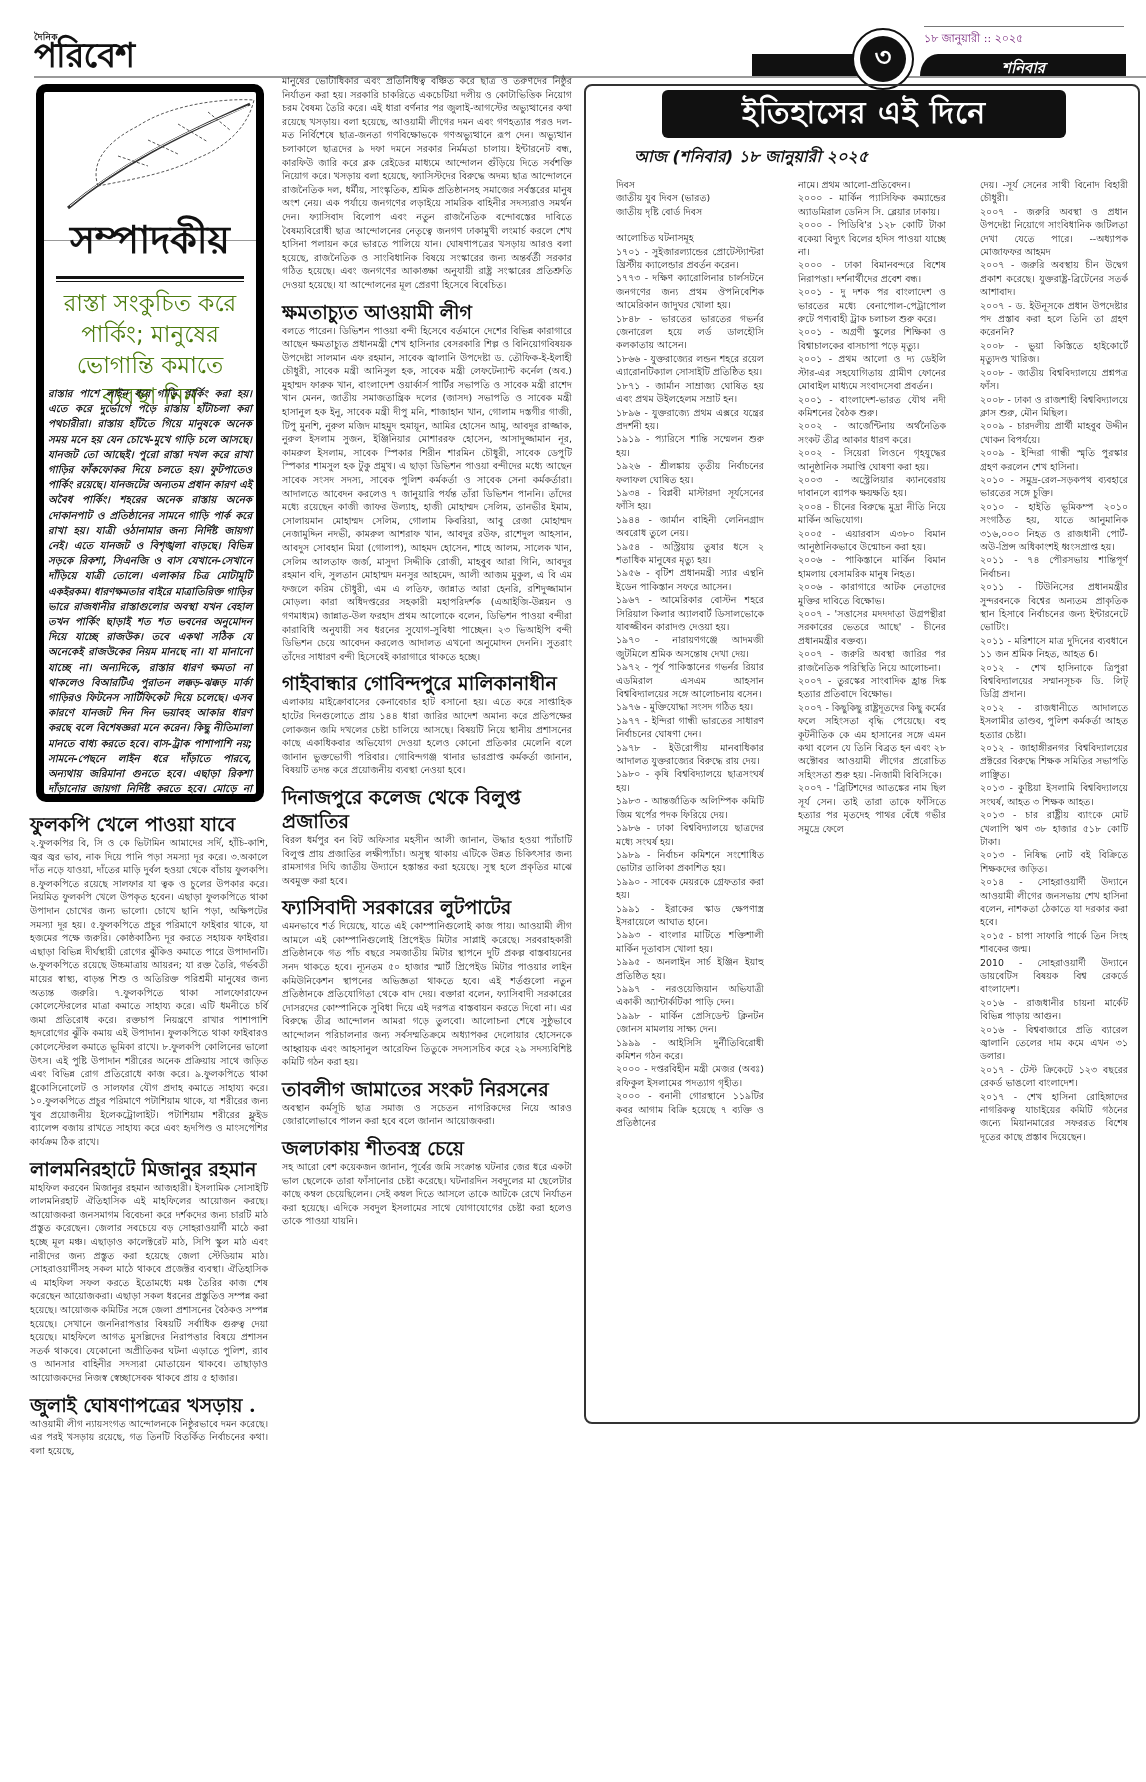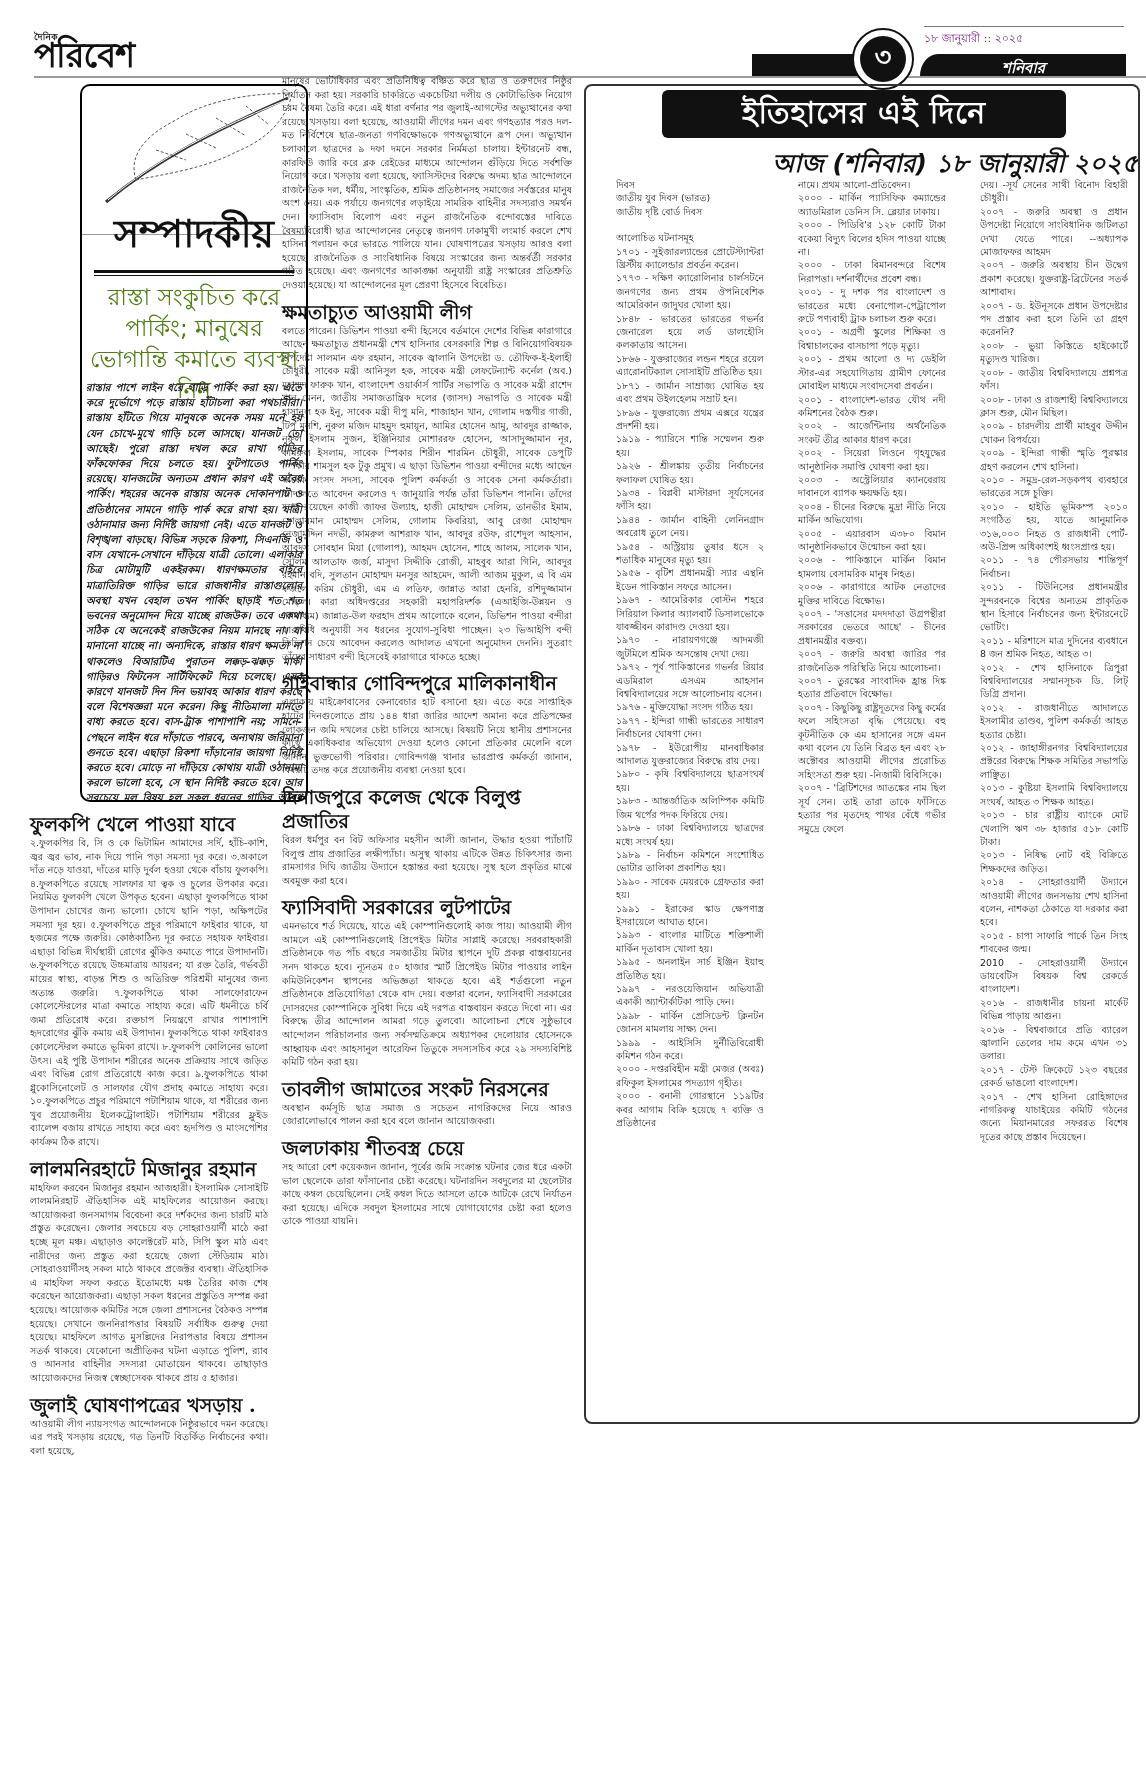--- a/index.html
+++ b/index.html
@@ -15,41 +15,41 @@
   .page-num-block { position: absolute; left: 752px; top: 28px; width: 394px; height: 48px; }
   .black-bar { position: absolute; left: 0; top: 26px; width: 110px; height: 22px; background: #111; }
   .black-bar-right { position: absolute; left: 168px; top: 26px; width: 206px; height: 22px; background: #111; border-top-left-radius: 18px 22px; }
   .page-circle { position: absolute; left: 100px; top: 0; width: 62px; height: 62px; border-radius: 50%; background: #fff; border: 2px solid #111; display: flex; align-items: center; justify-content: center; }
   .page-circle-inner { width: 46px; height: 46px; border-radius: 50%; background: #111; color: #fff; display: flex; align-items: center; justify-content: center; font-family: "DejaVu Serif", serif; font-weight: bold; font-size: 26px; }
   .date-line { position: absolute; left: 172px; top: 2px; font-size: 11px; color: #701a75; white-space: nowrap; }
   .date-rule { position: absolute; left: 172px; top: -2px; width: 200px; height: 1px; background: #777; }
   .day-label { position: absolute; left: 250px; top: 28px; color: #fff; font-size: 15px; font-style: italic; font-weight: bold; }
 
   
-  .editorial { position: absolute; left: 36px; top: 84px; width: 228px; height: 718px; border: 2px solid #000000; border-radius: 10px; padding: 6px 6px 6px 6px; overflow: hidden; margin-left: 44px; }
+  .editorial { position: absolute; left: 36px; top: 84px; width: 228px; height: 718px; border: 8px solid #000000; border-radius: 10px; padding: 6px 6px 6px 6px; overflow: hidden; }
   .quill { position: absolute; left: 14px; top: 4px; width: 200px; height: 120px; }
   .edit-word-rule { position: absolute; left: -2px; right: -2px; top: 148px; height: 1px; background: #999; }
   .edit-word { position: absolute; left: 6px; right: 6px; top: 120px; text-align: center; font-family: "DejaVu Serif", serif; font-weight: bold; font-size: 38px; line-height: 56px; color: #111; background: transparent; }
   .edit-double-rule { position: absolute; left: 12px; right: 12px; top: 184px; height: 6px; border-top: 3px solid #111; border-bottom: 1px solid #111; }
   .edit-headline { position: absolute; left: 4px; right: 4px; top: 196px; text-align: center; font-size: 23px; line-height: 31px; color: #4d7c0f; }
   .edit-body { position: absolute; left: 4px; right: 4px; top: 294px; font-size: 10.2px; line-height: 15.2px; font-style: italic; font-weight: bold; text-align: justify; color: #111; }
 
   
   .body-text { font-size: 9.4px; line-height: 13.6px; text-align: justify; color: #222; }
   .headline { font-size: 19px; line-height: 24px; color: #111; font-weight: bold; font-family: "DejaVu Serif", serif; }
   .col-left { position: absolute; left: 30px; top: 812px; width: 238px; }
   .col-mid  { position: absolute; left: 282px; top: 74px; width: 290px; }
   .article { margin-bottom: 8px; }
   .article p { margin-bottom: 0; }
 
   
   .history { position: absolute; left: 584px; top: 84px; width: 556px; height: 1340px; border: 2px solid #333; border-radius: 8px; overflow: hidden; }
   .hist-title-wrap { position: absolute; left: 76px; top: 4px; width: 404px; height: 48px; background: #111; border-radius: 6px; display: flex; align-items: center; justify-content: center; }
   .hist-title { color: #fff; font-size: 30px; font-weight: bold; letter-spacing: 1px; }
-  .hist-date { position: absolute; left: 0; right: 0; top: 58px; text-align: right; font-size: 25px; font-style: italic; font-weight: bold; color: #111; }
+  .hist-date { position: absolute; left: 0; right: 0; top: 58px; text-align: left; font-size: 16px; font-style: italic; font-weight: bold; color: #111; padding-left: 48px; }
   .hist-cols { position: absolute; left: 10px; right: 10px; top: 92px; bottom: 10px; display: flex; gap: 14px; }
   .hist-col { flex: 1; overflow: hidden; font-size: 9.4px; line-height: 13.4px; color: #222; margin-left: 20px; }
   .hist-col .entry { text-align: justify; }
   .hist-col .gap { height: 13px; }
 </style>
 </head>
 <body>
 
 <div class="masthead">
   <div class="logo">
@@ -201,21 +201,21 @@
         <div class="entry">২০০৭ - ড. ইউনূসকে প্রধান উপদেষ্টার পদ প্রস্তাব করা হলে তিনি তা গ্রহণ করেননি?</div>
         <div class="entry">২০০৮ - ভুয়া কিস্তিতে হাইকোর্টে মৃত্যুদণ্ড খারিজ।</div>
         <div class="entry">২০০৮ - জাতীয় বিশ্ববিদ্যালয়ে প্রশ্নপত্র ফাঁস।</div>
         <div class="entry">২০০৮ - ঢাকা ও রাজশাহী বিশ্ববিদ্যালয়ে ক্লাস শুরু, মৌন মিছিল।</div>
         <div class="entry">২০০৯ - চারদলীয় প্রার্থী মাহবুব উদ্দীন খোকন বিপর্যয়ে।</div>
         <div class="entry">২০০৯ - ইন্দিরা গান্ধী স্মৃতি পুরস্কার গ্রহণ করলেন শেখ হাসিনা।</div>
         <div class="entry">২০১০ - সমুদ্র-রেল-সড়কপথ ব্যবহারে ভারতের সঙ্গে চুক্তি।</div>
         <div class="entry">২০১০ - হাইতি ভূমিকম্প ২০১০ সংগঠিত হয়, যাতে আনুমানিক ৩১৬,০০০ নিহত ও রাজধানী পোর্ট-অউ-প্রিন্স অধিকাংশই ধ্বংসপ্রাপ্ত হয়।</div>
         <div class="entry">২০১১ - ৭৪ পৌরসভায় শান্তিপূর্ণ নির্বাচন।</div>
         <div class="entry">২০১১ - টিউনিসের প্রধানমন্ত্রীর সুন্দরবনকে বিশ্বের অন্যতম প্রাকৃতিক স্থান হিসাবে নির্বাচনের জন্য ইন্টারনেটে ভোটিং।</div>
-        <div class="entry">২০১১ - মরিশাসে মাত্র দুদিনের ব্যবধানে 8 জন শ্রমিক নিহত, আহত ৩।</div>
+        <div class="entry">২০১১ - মরিশাসে মাত্র দুদিনের ব্যবধানে ১১ জন শ্রমিক নিহত, আহত 6।</div>
         <div class="entry">২০১২ - শেখ হাসিনাকে ত্রিপুরা বিশ্ববিদ্যালয়ের সম্মানসূচক ডি. লিট্‌ ডিগ্রি প্রদান।</div>
         <div class="entry">২০১২ - রাজধানীতে আদালতে ইসলামীর তাণ্ডব, পুলিশ কর্মকর্তা আহত হত্যার চেষ্টা।</div>
         <div class="entry">২০১২ - জাহাঙ্গীরনগর বিশ্ববিদ্যালয়ের প্রক্টরের বিরুদ্ধে শিক্ষক সমিতির সভাপতি লাঞ্ছিত।</div>
         <div class="entry">২০১৩ - কুষ্টিয়া ইসলামি বিশ্ববিদ্যালয়ে সংঘর্ষ, আহত ৩ শিক্ষক আহত।</div>
         <div class="entry">২০১৩ - চার রাষ্ট্রীয় ব্যাংকে মোট খেলাপি ঋণ ৩৮ হাজার ৫১৮ কোটি টাকা।</div>
         <div class="entry">২০১৩ - নিষিদ্ধ নোট বই বিক্রিতে শিক্ষকদের জড়িত।</div>
         <div class="entry">২০১৪ - সোহরাওয়ার্দী উদ্যানে আওয়ামী লীগের জনসভায় শেখ হাসিনা বলেন, নাশকতা ঠেকাতে যা দরকার করা হবে।</div>
         <div class="entry">২০১৫ - চাপা সাফারি পার্কে তিন সিংহ শাবকের জন্ম।</div>
         <div class="entry">2010 - সোহরাওয়ার্দী উদ্যানে ডায়বেটিস বিষয়ক বিশ্ব রেকর্ডে বাংলাদেশ।</div>
         <div class="entry">২০১৬ - রাজধানীর চায়না মার্কেট বিভিন্ন পাড়ায় আগুন।</div>

